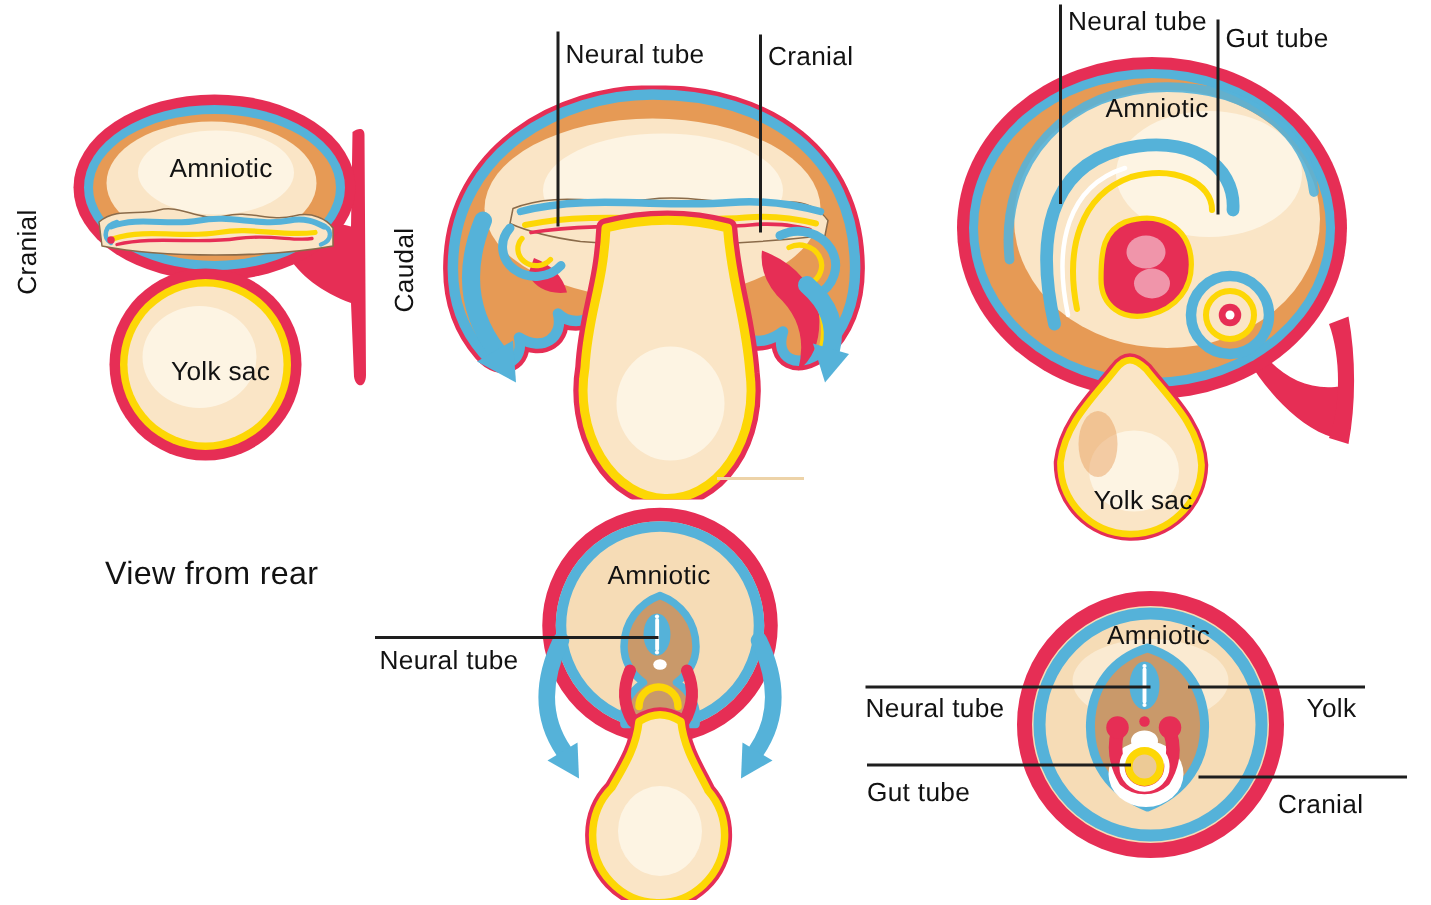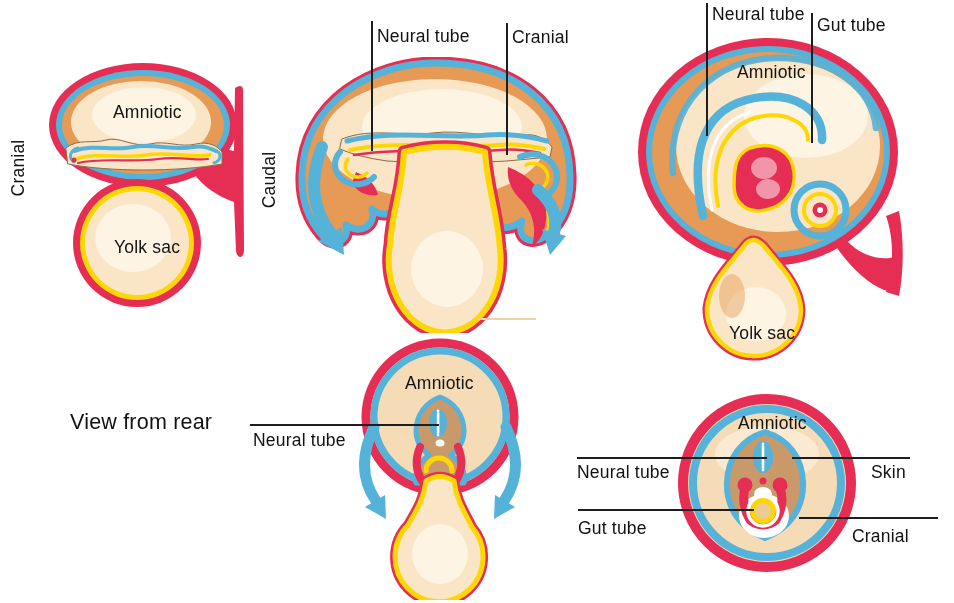--- a/index.html
+++ b/index.html
@@ -5,21 +5,21 @@
   :root{
     --red:#e62e55; --blue:#55b2d9; --orange:#e69a55; --cream:#fae5c6;
     --cream-light:#fdf4e3; --cream-deep:#f6dcb6; --yellow:#fdd705;
     --tan:#c9996a; --pink:#f095aa; --leader:#1e1e1e; --text:#121212;
   }
   html,body{margin:0;padding:0;background:#fff;}
   .canvas{position:relative;width:954px;height:603px;background:#ffffff;overflow:hidden;
           font-family:"Liberation Sans",sans-serif;}
   .panel{position:absolute;}
   .lbl{position:absolute;font-size:17.5px;color:var(--text);white-space:nowrap;letter-spacing:.2px;}
-  .lbl-lg{font-size:21.5px;margin-top:40px;}
+  .lbl-lg{font-size:21.5px;}
   .vlabel{transform:rotate(-90deg);transform-origin:center;width:70px;height:20px;text-align:center;}
   .leader{position:absolute;background:var(--leader);}
   .leader.v{width:1.6px;}
   .leader.h{height:1.6px;}
   .stray{position:absolute;background:#edd3a8;}
   svg *{stroke-linecap:round;stroke-linejoin:round;}
   .f-red{fill:var(--red);}     .s-red{stroke:var(--red);}
   .f-blue{fill:var(--blue);}   .s-blue{stroke:var(--blue);}
   .f-orange{fill:var(--orange);}
   .f-cream{fill:var(--cream);} .f-creamlight{fill:var(--cream-light);}
@@ -213,17 +213,17 @@
   <div class="lbl" style="left:817px;top:15px">Gut tube</div>
   <div class="lbl" style="left:737px;top:62px">Amniotic</div>
   <div class="lbl" style="left:729px;top:323px">Yolk sac</div>
 
   <div class="lbl lbl-lg" style="left:70px;top:370px">View from rear</div>
   <div class="lbl" style="left:405px;top:373px">Amniotic</div>
   <div class="lbl" style="left:253px;top:430px">Neural tube</div>
 
   <div class="lbl" style="left:738px;top:413px">Amniotic</div>
   <div class="lbl" style="left:577px;top:462px">Neural tube</div>
-  <div class="lbl" style="left:871px;top:462px">Skin</div>
+  <div class="lbl" style="left:871px;top:462px">Yolk</div>
   <div class="lbl" style="left:578px;top:518px">Gut tube</div>
   <div class="lbl" style="left:852px;top:526px">Cranial</div>
 
 </div>
 
 </body></html>

